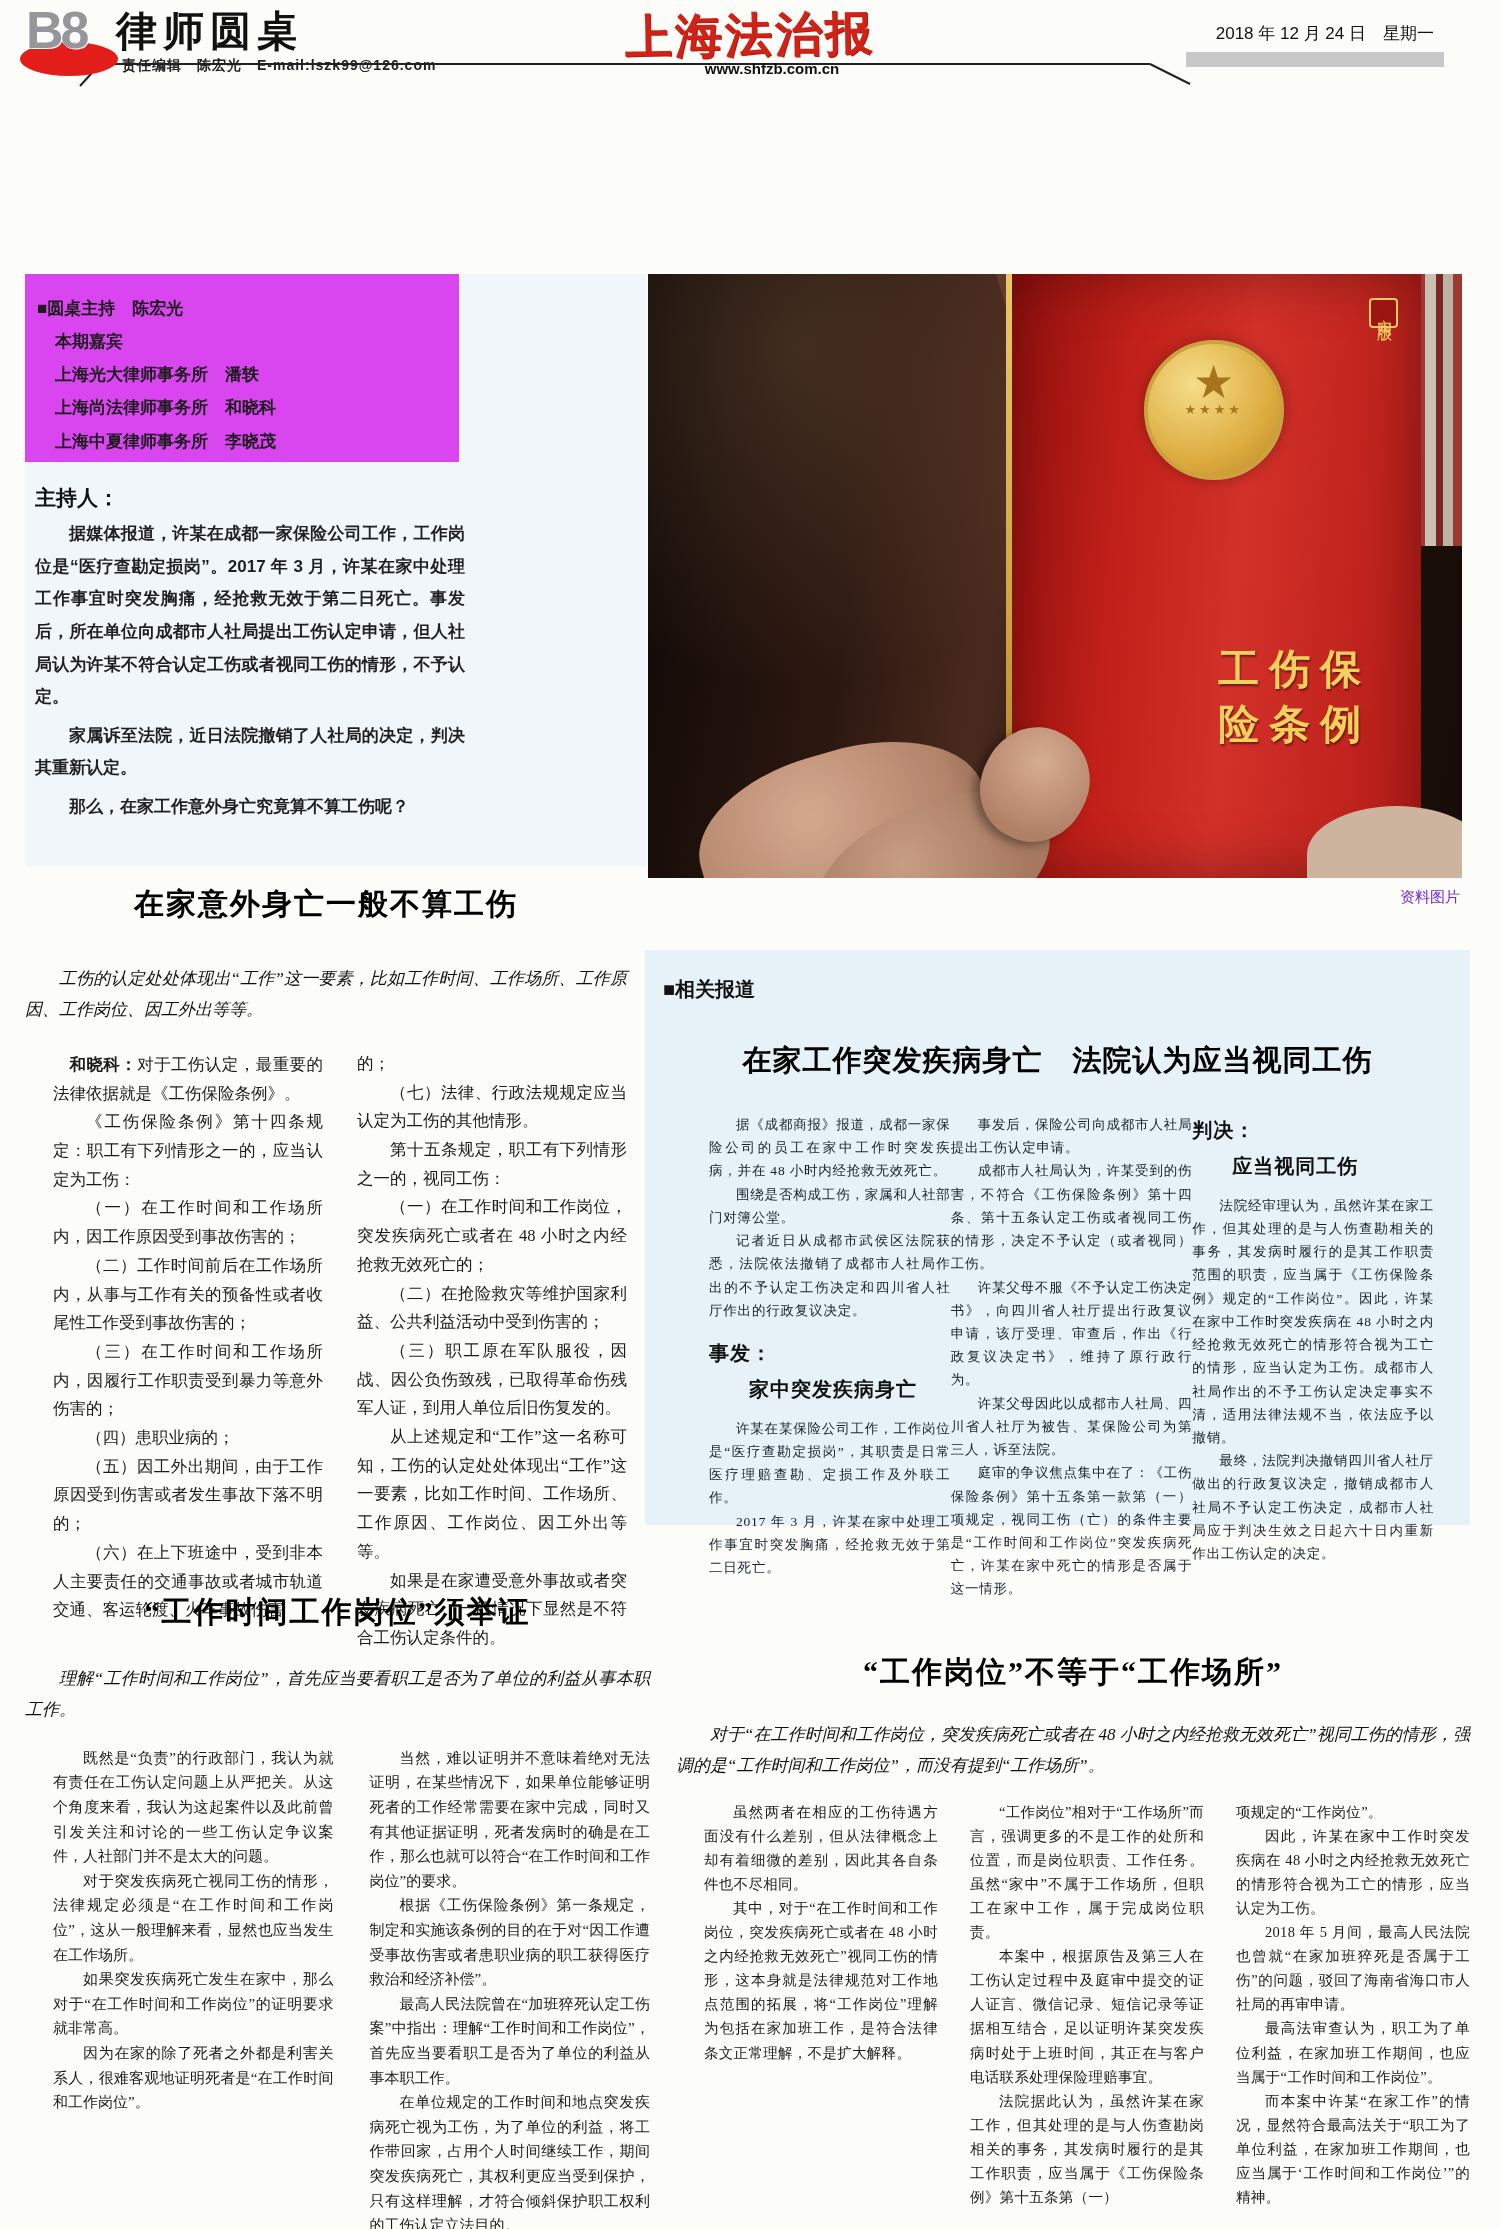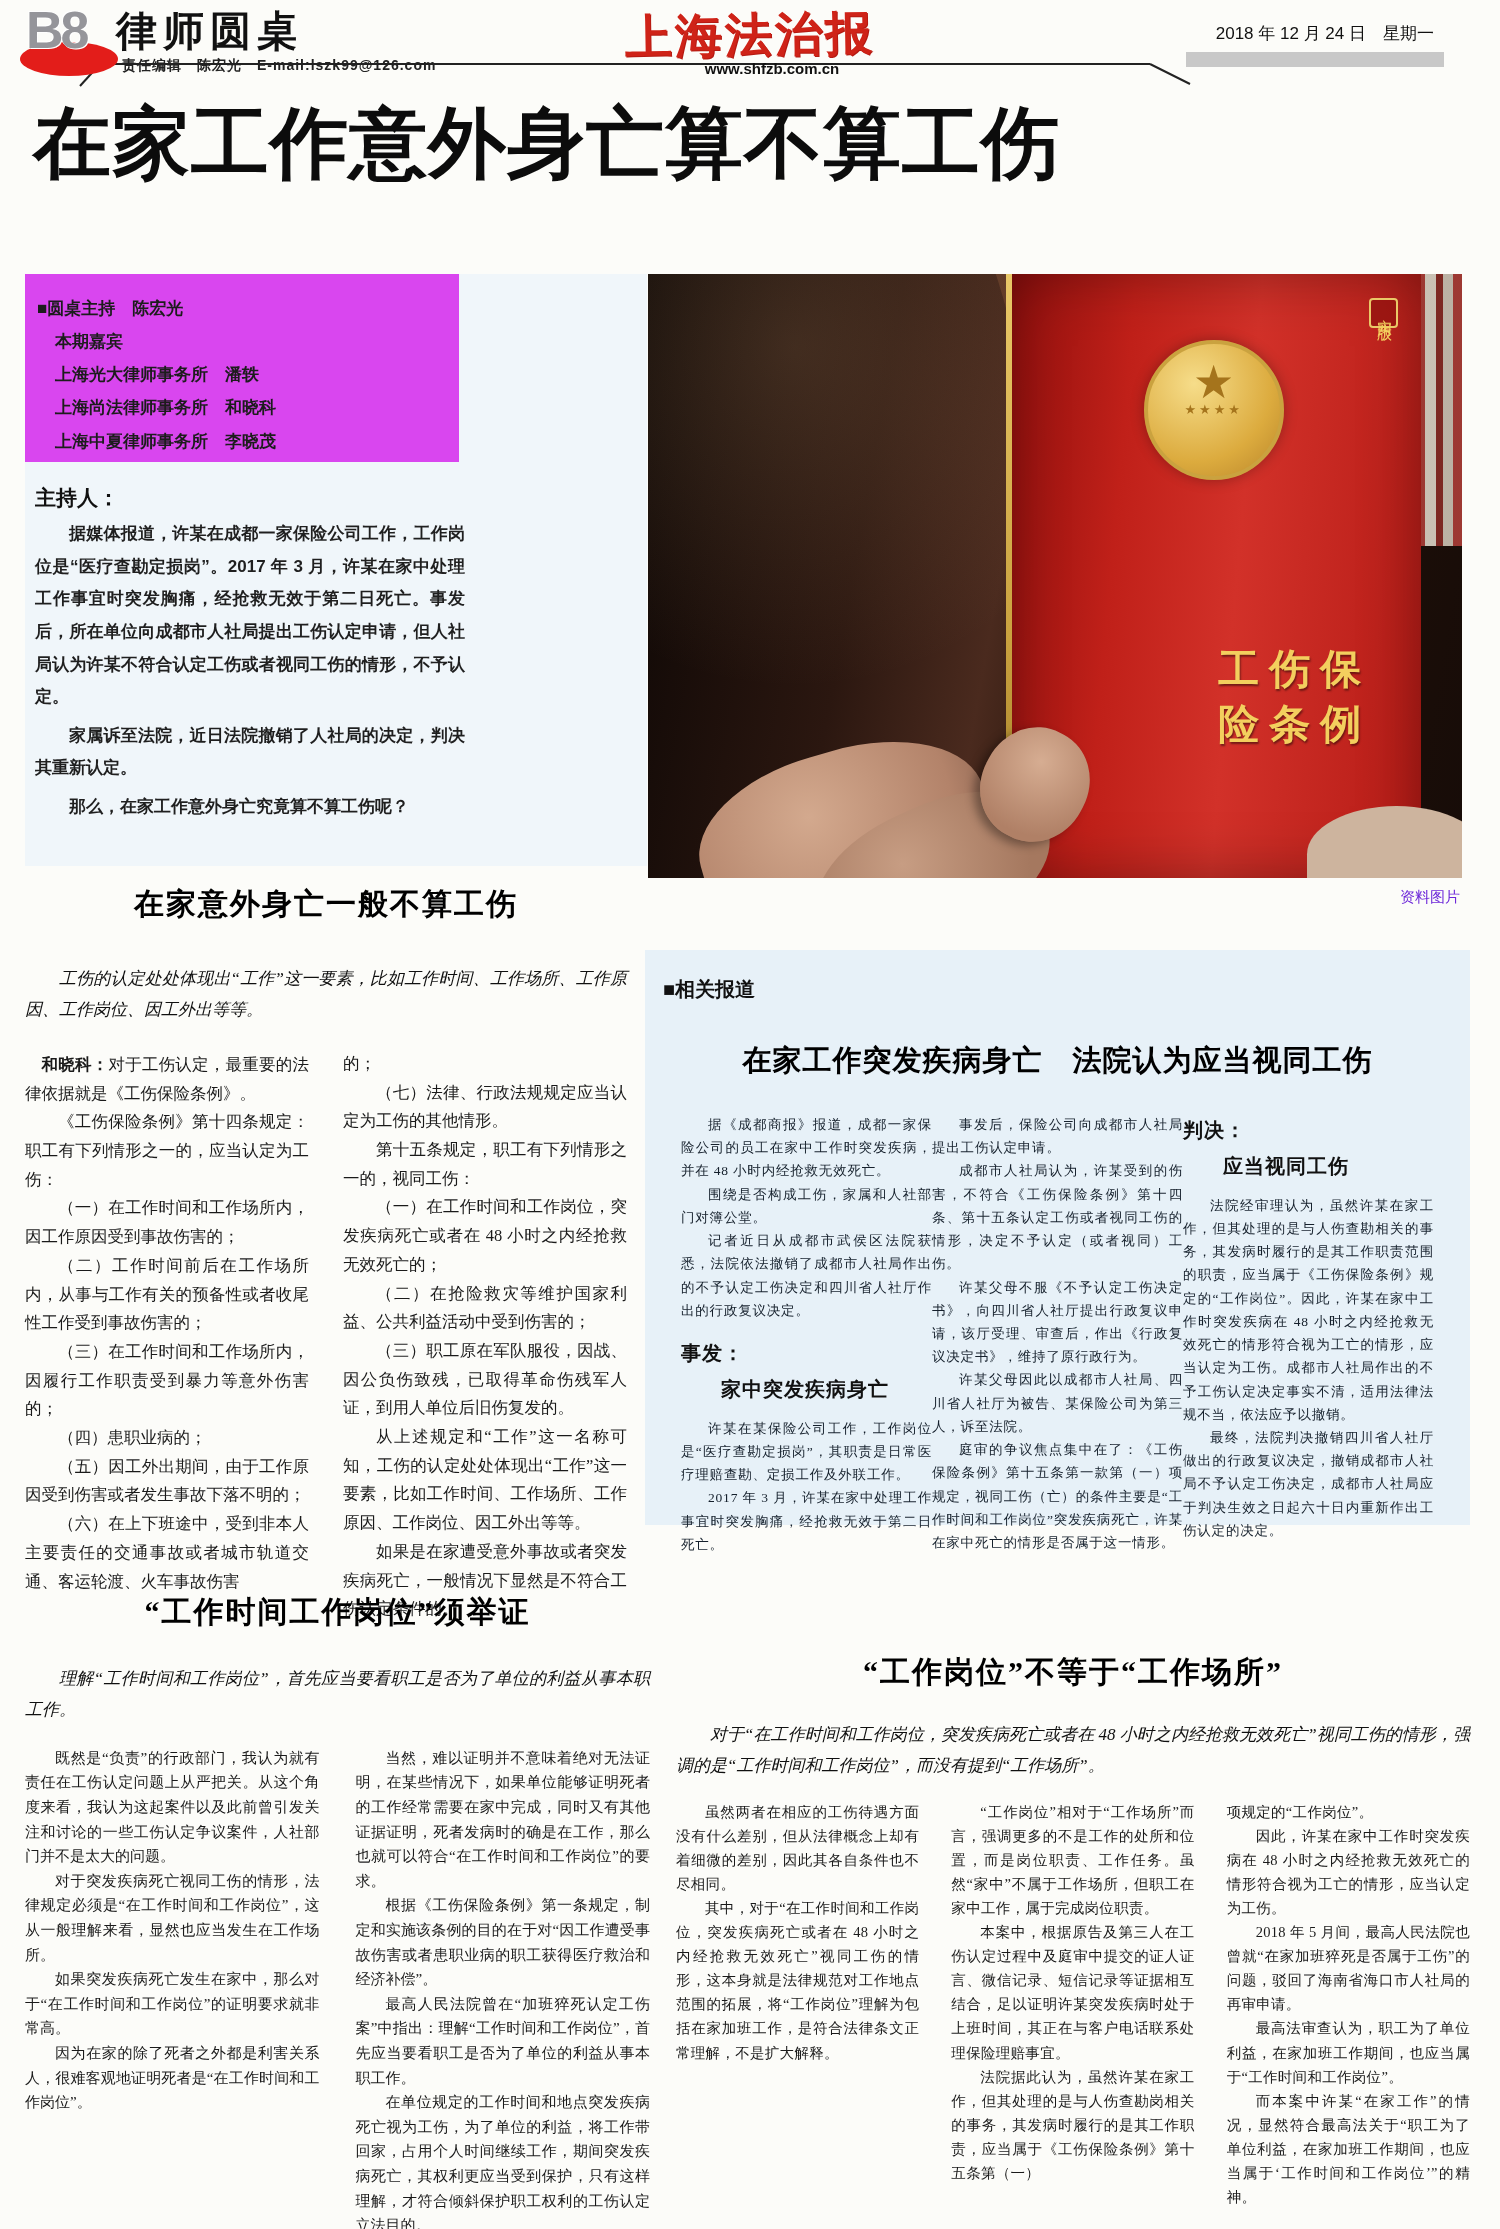--- a/index.html
+++ b/index.html
@@ -67,21 +67,21 @@
   .hand-thumb{position:absolute;left:41%;bottom:6%;width:13%;height:19%;border-radius:48%;
               background:radial-gradient(circle at 45% 30%,#d6ad92,#b08066 75%);transform:rotate(28deg);
               box-shadow:-4px 6px 10px rgba(0,0,0,.35);}
   .hand-right{position:absolute;right:-3%;bottom:-4%;width:22%;height:16%;border-radius:60% 60% 0 0;
               background:#cdb49e;}
   .photo-caption{position:absolute;left:648px;top:888px;width:812px;text-align:right;font-size:15px;color:#6d28d9;}
 
   
   .sec-title{font-size:30px;font-weight:800;text-align:center;letter-spacing:2px;color:#000;margin:0;}
   .intro{font-style:italic;font-size:17px;line-height:1.85;text-align:justify;text-indent:2em;color:#101010;margin:0;}
-  .cols{display:flex;}
+  .cols{display:flex;margin-left:28px;}
   .col{flex:1;text-align:justify;}
   .col p{margin:0;text-indent:2em;}
   .col p.cont{text-indent:0;}
   .col p.lead{text-indent:1em;}
   .speaker{font-weight:800;font-family:"Liberation Sans","DejaVu Sans",sans-serif;}
 
   
   .section1{position:absolute;left:25px;top:884px;width:602px;}
   .section1 .intro{margin-top:38px;}
   .section1 .cols{margin-top:24px;gap:34px;}
@@ -124,21 +124,20 @@
     <div class="b8-ellipse"></div>
     <div class="b8-text">B8</div>
     <div class="section-name">律师圆桌</div>
     <div class="editor-line">责任编辑　陈宏光　E-mail:lszk99@126.com</div>
     <div class="masthead">上海法治报</div>
     <div class="website">www.shfzb.com.cn</div>
     <div class="date-line">2018 年 12 月 24 日　星期一</div>
     <div class="graybar"></div>
   </div>
 
-  <div class="main-headline sans">在家工作意外身亡算不算工伤</div>
 
   <div class="left-panel">
     <div class="guest-box sans">
       <p>■圆桌主持　陈宏光</p>
       <p class="ind">本期嘉宾</p>
       <p class="ind">上海光大律师事务所　潘轶</p>
       <p class="ind">上海尚法律师事务所　和晓科</p>
       <p class="ind">上海中夏律师事务所　李晓茂</p>
     </div>
     <div class="moderator sans">

